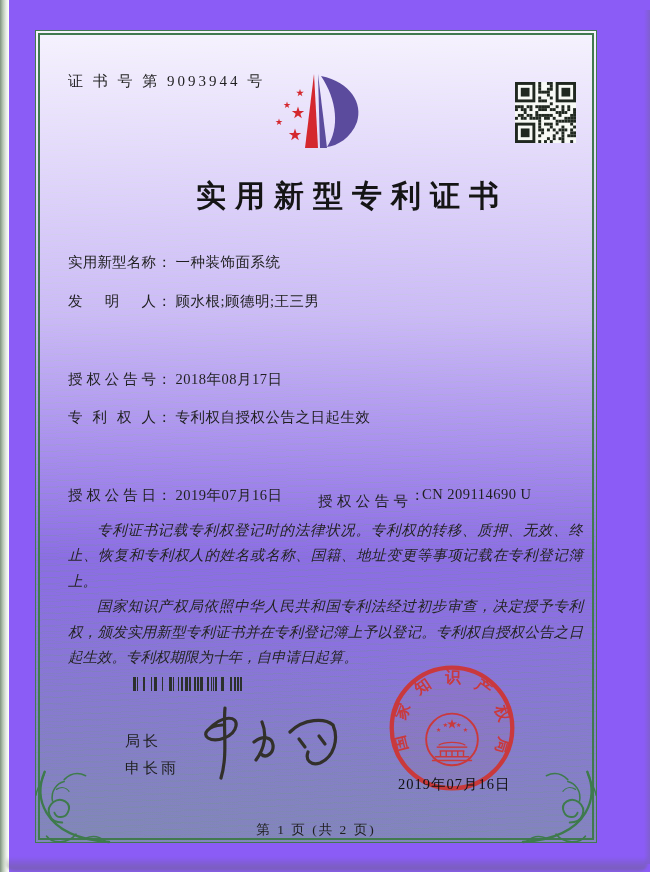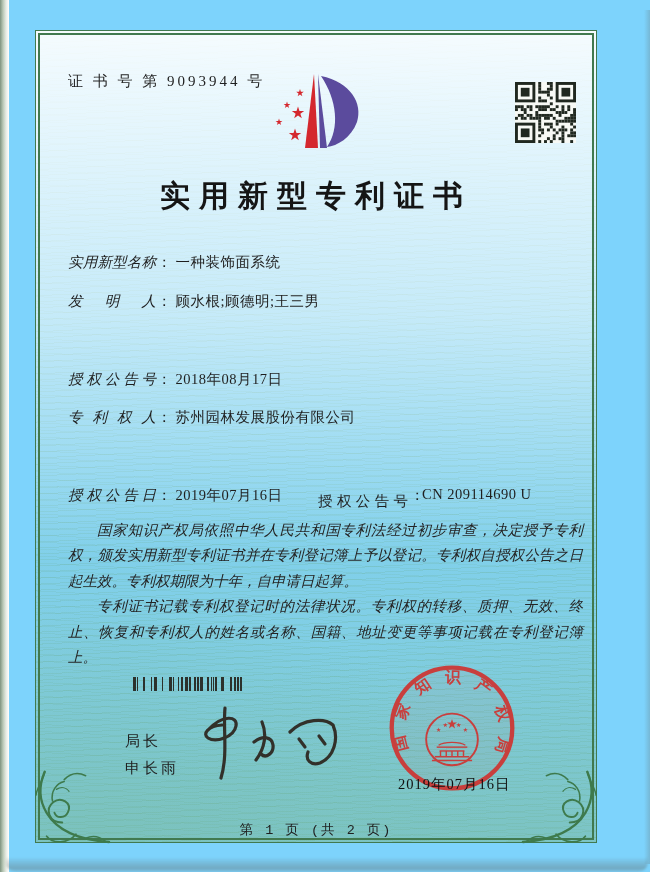--- a/index.html
+++ b/index.html
@@ -1,18 +1,18 @@
 <!DOCTYPE html>
 <html lang="zh"><head>
 <meta charset="utf-8">
 <style>
   html,body{margin:0;padding:0;background:#ffffff;}
   body{width:650px;height:872px;position:relative;overflow:hidden;
        font-family:"Liberation Serif","DejaVu Serif",serif;color:#1f1f1f;}
-  .scan{position:absolute;inset:0;background:#7dd3fc;}
+  .scan{position:absolute;inset:0;background:#8b5cf6;}
   .scan-edge-left{position:absolute;left:0;top:0;bottom:0;width:9px;
      background:linear-gradient(90deg,#7e937f 0px,#b9c8b6 3px,#e6ebe3 6px,#ffffff 9px);}
   .scan-shadow-bottom{position:absolute;left:6px;right:2px;bottom:0;height:15px;
      background:linear-gradient(180deg,rgba(0,0,0,0) 0%,rgba(95,100,95,.38) 75%,rgba(95,100,95,.12) 100%);
      border-radius:0 0 10px 10px;filter:blur(1px);}
   .scan-shadow-right{position:absolute;top:10px;bottom:8px;right:0;width:6px;
      background:linear-gradient(270deg,rgba(95,100,95,.25),rgba(0,0,0,0));}
 
   .frame{position:absolute;left:35px;top:30px;width:562px;height:813px;
      border:1px solid #41794f;box-sizing:border-box;
@@ -25,43 +25,43 @@
        repeating-linear-gradient(183deg,rgba(85,150,92,.10) 0 1px,rgba(0,0,0,0) 1px 7px);}
   .frame::before{content:"";position:absolute;inset:2px;border:2px solid #41794f;pointer-events:none;}
   .corner-ornament{position:absolute;width:78px;height:86px;}
   .corner-ornament.bl{left:-3px;bottom:-5px;}
   .corner-ornament.br{right:-3px;bottom:-5px;transform:scaleX(-1);}
 
   .cert-no{position:absolute;left:68px;top:72px;font-size:15px;letter-spacing:3px;}
   .logo{position:absolute;left:265px;top:60px;width:105px;height:100px;}
   .qr{position:absolute;left:515px;top:82px;width:61px;height:61px;}
   .title{position:absolute;left:35px;top:176px;width:562px;text-align:center;
-     font-size:30px;font-weight:bold;letter-spacing:9px;color:#151515;}
+     font-size:30px;font-weight:bold;letter-spacing:9px;color:#151515;padding-left:36px;}
 
   .frow{position:absolute;left:68px;width:520px;font-size:14.5px;white-space:nowrap;}
-  .flabel{display:inline-block;width:88px;text-align:justify;text-align-last:justify;vertical-align:top;font-style:italic;}
+  .flabel{display:inline-block;width:88px;text-align:justify;text-align-last:justify;vertical-align:top;}
   .fcolon{display:inline-block;margin:0 4px 0 1px;}
   .fvalue{letter-spacing:.5px;}
   .f2-label{position:absolute;left:250px;width:90px;text-align:justify;text-align-last:justify;margin-top:6px;}
   .f2-colon{position:absolute;left:342px;}
   .f2-value{position:absolute;left:354px;letter-spacing:.5px;}
 
   .paras{position:absolute;left:68px;top:518px;width:515px;font-size:14.5px;line-height:25.4px;
      font-style:italic;color:#242424;}
   .paras p{margin:0;text-indent:2em;text-align:justify;}
 
   .barcode{position:absolute;left:133px;top:677px;width:112px;height:14px;}
 
   .officer{position:absolute;left:85px;top:728px;font-size:15px;letter-spacing:3px;line-height:27px;margin-left:40px;}
   .signature{position:absolute;left:178px;top:700px;width:168px;height:84px;}
 
   .seal{position:absolute;left:385px;top:661px;width:134px;height:134px;}
   .seal-date{position:absolute;left:398px;top:775px;font-size:14.5px;letter-spacing:1px;color:#101010;z-index:6;}
 
-  .page-footer{position:absolute;left:35px;top:821px;width:562px;text-align:center;font-size:13.5px;letter-spacing:2px;font-family:Liberation Mono, monospace;}
+  .page-footer{position:absolute;left:35px;top:821px;width:562px;text-align:center;font-size:13.5px;letter-spacing:2px;}
 </style>
 </head>
 <body>
 
 <svg width="0" height="0" style="position:absolute" aria-hidden="true">
   <defs>
     <polygon id="star" points="0,-1 0.2245,-0.309 0.9511,-0.309 0.3633,0.1180 0.5878,0.8090 0,0.3820 -0.5878,0.8090 -0.3633,0.1180 -0.9511,-0.309 -0.2245,-0.309"></polygon>
   </defs>
 </svg>
 
@@ -253,30 +253,30 @@
   <div class="frow" style="top:253px">
     <span class="flabel">实用新型名称</span><span class="fcolon">：</span><span class="fvalue">一种装饰面系统</span>
   </div>
   <div class="frow" style="top:292px">
     <span class="flabel">发明人</span><span class="fcolon">：</span><span class="fvalue">顾水根;顾德明;王三男</span>
   </div>
   <div class="frow" style="top:370px">
     <span class="flabel">授权公告号</span><span class="fcolon">：</span><span class="fvalue">2018年08月17日</span>
   </div>
   <div class="frow" style="top:408px">
-    <span class="flabel">专利权人</span><span class="fcolon">：</span><span class="fvalue">苏州园林发展股份有限公司</span>
+    <span class="flabel">专利权人</span><span class="fcolon">：</span><span class="fvalue">专利权自授权公告之日起生效</span>
   </div>
   <div class="frow" style="top:486px">
     <span class="flabel">授权公告日</span><span class="fcolon">：</span><span class="fvalue">2019年07月16日</span>
     <span class="f2-label">授权公告号</span><span class="f2-colon">：</span><span class="f2-value">CN 209114690 U</span>
   </div>
 
   <div class="paras">
+    <p>专利证书记载专利权登记时的法律状况。专利权的转移、质押、无效、终止、恢复和专利权人的姓名或名称、国籍、地址变更等事项记载在专利登记簿上。</p>
     <p>国家知识产权局依照中华人民共和国专利法经过初步审查，决定授予专利权，颁发实用新型专利证书并在专利登记簿上予以登记。专利权自授权公告之日起生效。专利权期限为十年，自申请日起算。</p>
-    <p>专利证书记载专利权登记时的法律状况。专利权的转移、质押、无效、终止、恢复和专利权人的姓名或名称、国籍、地址变更等事项记载在专利登记簿上。</p>
   </div>
 
   <svg class="barcode" viewBox="0 0 112 14" preserveAspectRatio="none">
     <g id="bar-modules">
         <rect x="0" y="0" width="3" height="14" fill="#2c312c"></rect>
         <rect x="4" y="0" width="1" height="14" fill="#2c312c"></rect>
         <rect x="10" y="0" width="2" height="14" fill="#2c312c"></rect>
         <rect x="18" y="0" width="1" height="14" fill="#2c312c"></rect>
         <rect x="21" y="0" width="3" height="14" fill="#2c312c"></rect>
         <rect x="29" y="0" width="1" height="14" fill="#2c312c"></rect>

